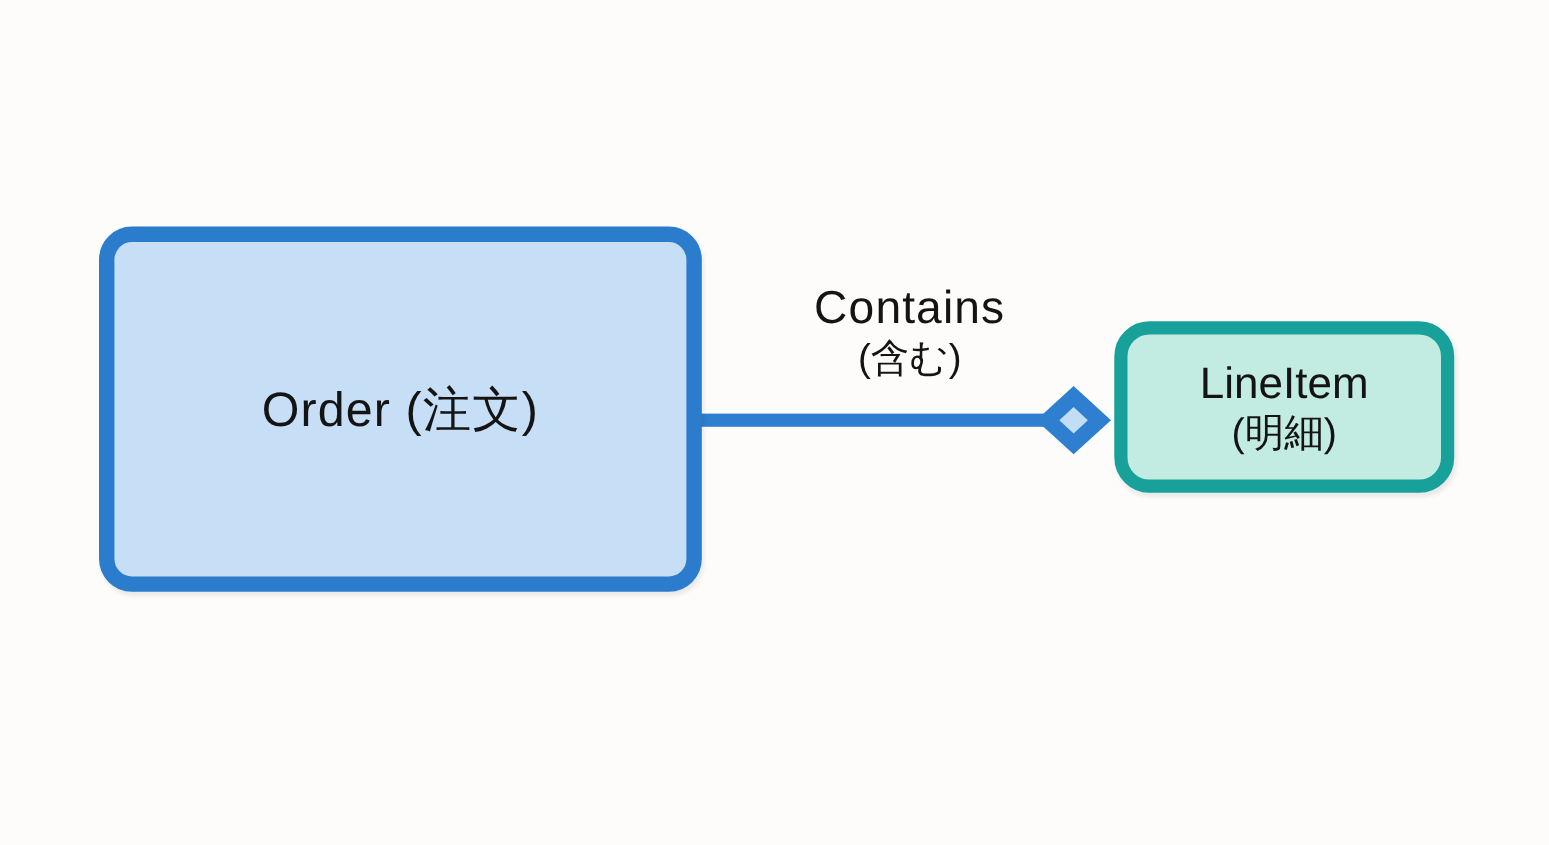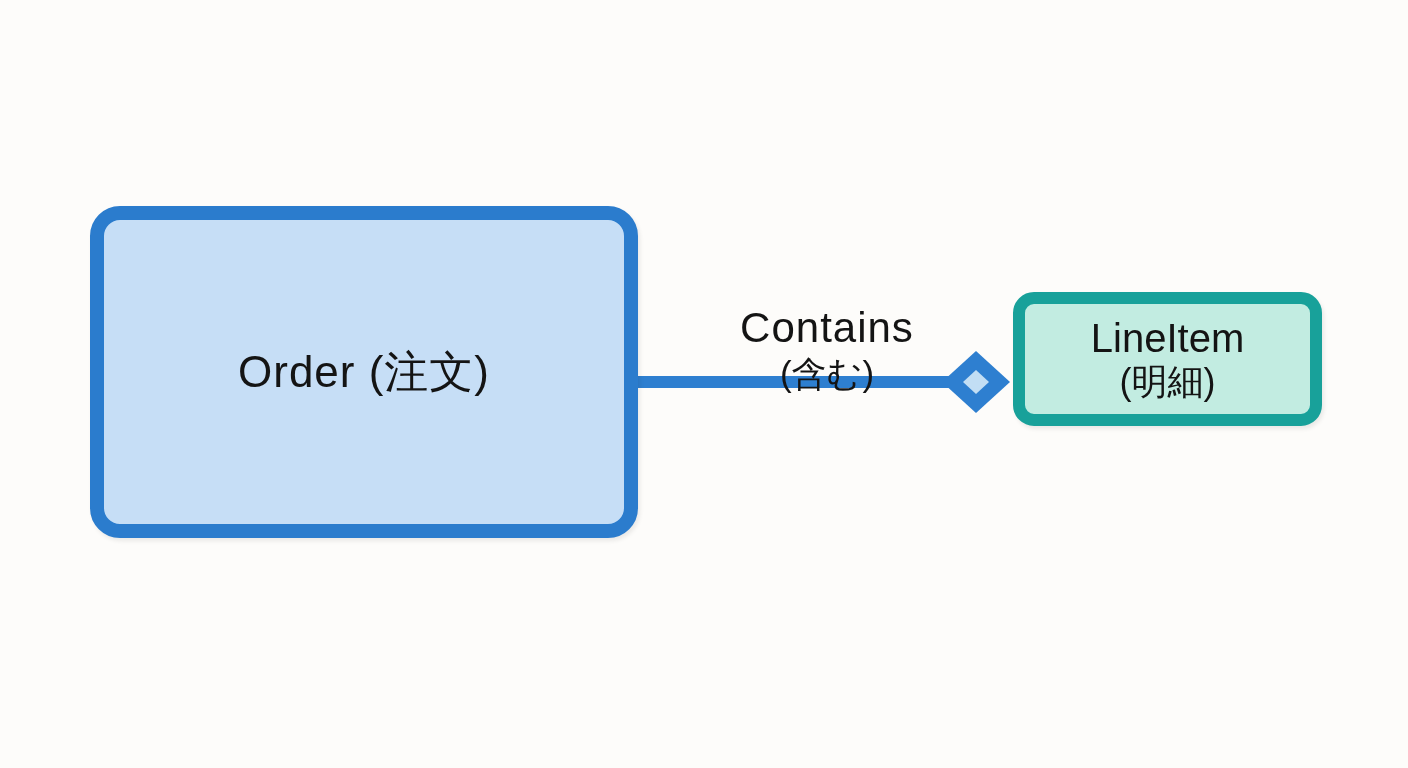--- a/index.html
+++ b/index.html
@@ -36,24 +36,24 @@
     border: 14px solid var(--order-border);
     border-radius: 30px;
     box-shadow: 2px 3px 4px rgba(0,0,0,0.08);
     font-size: 44px;
     letter-spacing: 1px;
   }
   .entity-lineitem {
     left: 1013px;
     top: 292px;
     width: 309px;
-    height: 134px;
+    height: 156px;
     background: var(--lineitem-fill);
     border: 12px solid var(--lineitem-border);
-    border-radius: 21px;
+    border-radius: 32px;
     box-shadow: 2px 3px 4px rgba(0,0,0,0.08);
     font-size: 40px;
     line-height: 1.15;
   }
   .entity-lineitem .sub {
     font-size: 36px;
   }
   .connector-line {
     position: absolute;
     left: 634px;
@@ -72,21 +72,20 @@
     left: 694px;
     top: 255px;
     width: 266px;
     text-align: center;
     color: #141414;
     line-height: 1.2;
   }
   .rel-label .name {
     font-size: 42px;
     letter-spacing: 1px;
-    margin-top: 48px;
   }
   .rel-label .name-ja {
     font-size: 35px;
     text-align: center;
   }
 </style>
 </head>
 <body>
 
 <div class="canvas" style="--order-fill: #c6def6; --order-border: #2b7ccd; --lineitem-fill: #c2ece1; --lineitem-border: #18a19a; --line-color: #2e7fd0; background: rgb(253, 252, 250);">

